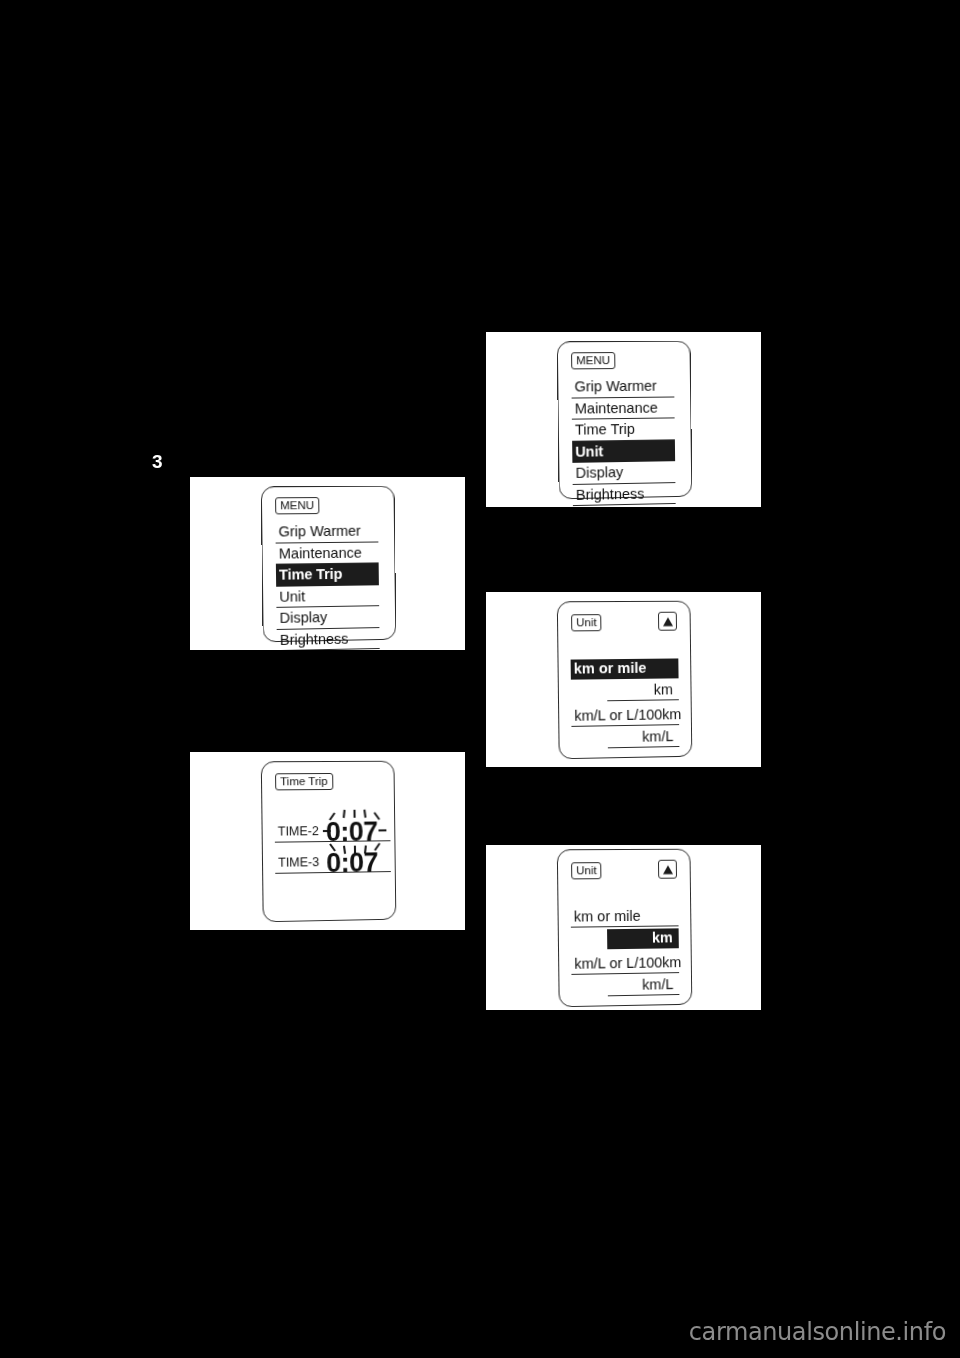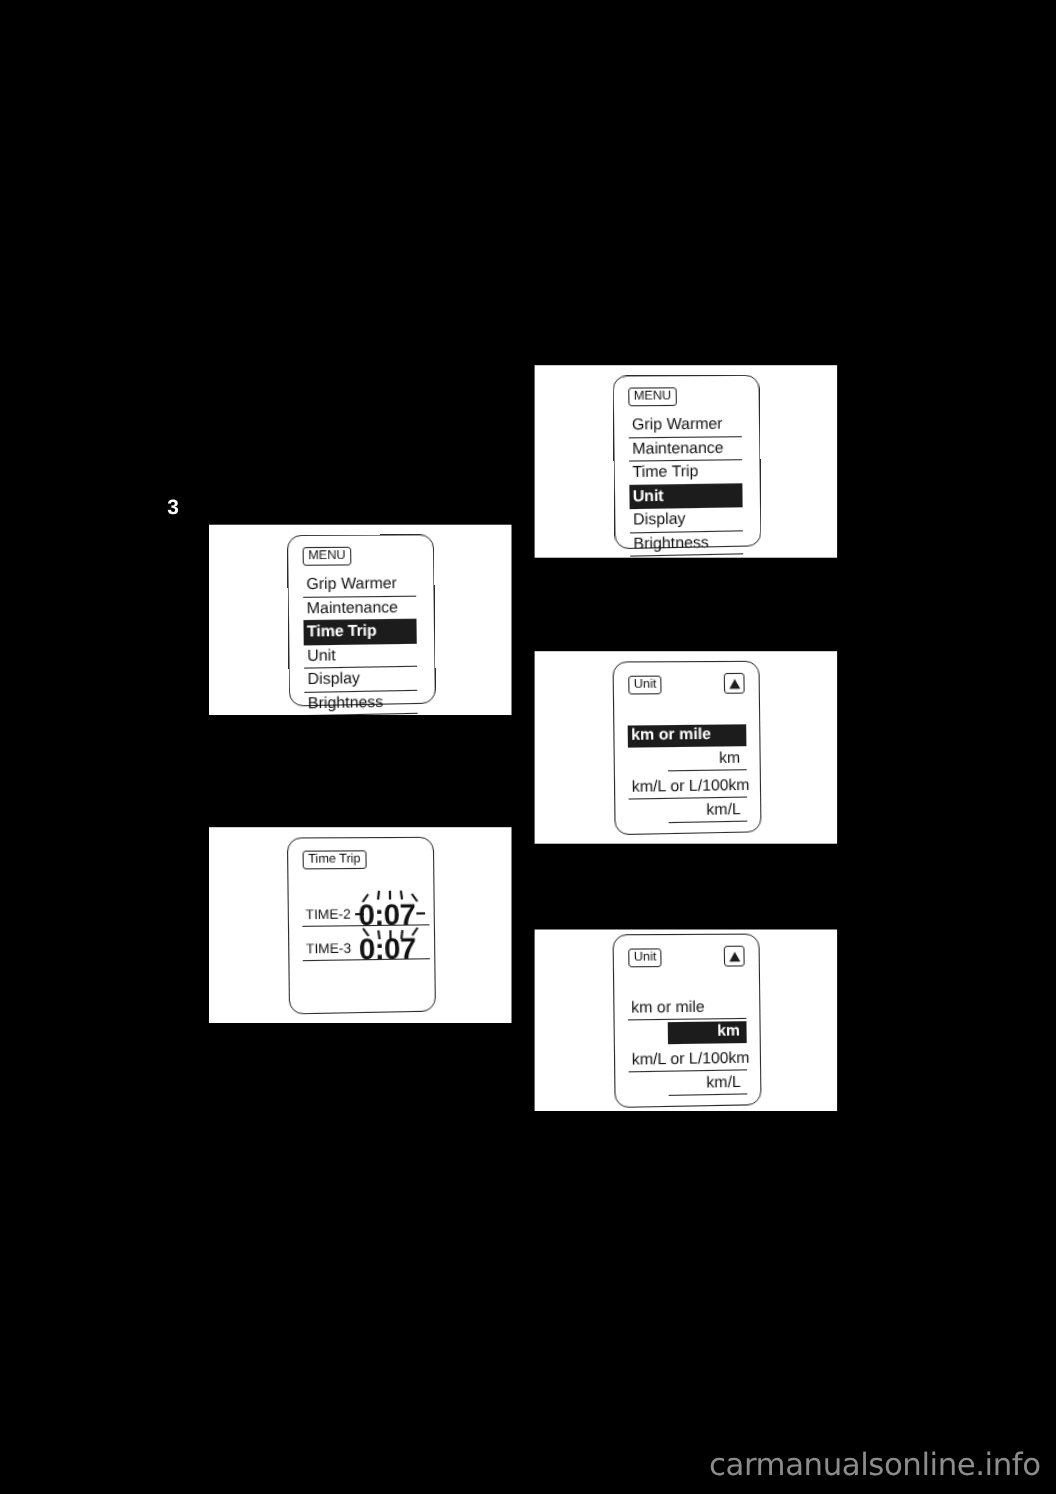--- a/index.html
+++ b/index.html
@@ -162,21 +162,21 @@
     border-right: 5px solid transparent;
     border-bottom: 9px solid #1c1c1c;
   }
 
   
   .watermark {
     position: absolute;
     right: 14px;
     bottom: 12px;
     color: #8c8c8c;
-    font-size: 28px;
+    font-size: 24px;
     line-height: 28px;
     letter-spacing: -0.4px;
     font-family: "DejaVu Sans", sans-serif;
   }
 </style>
 </head>
 <body>
 
 <div class="page">
 

